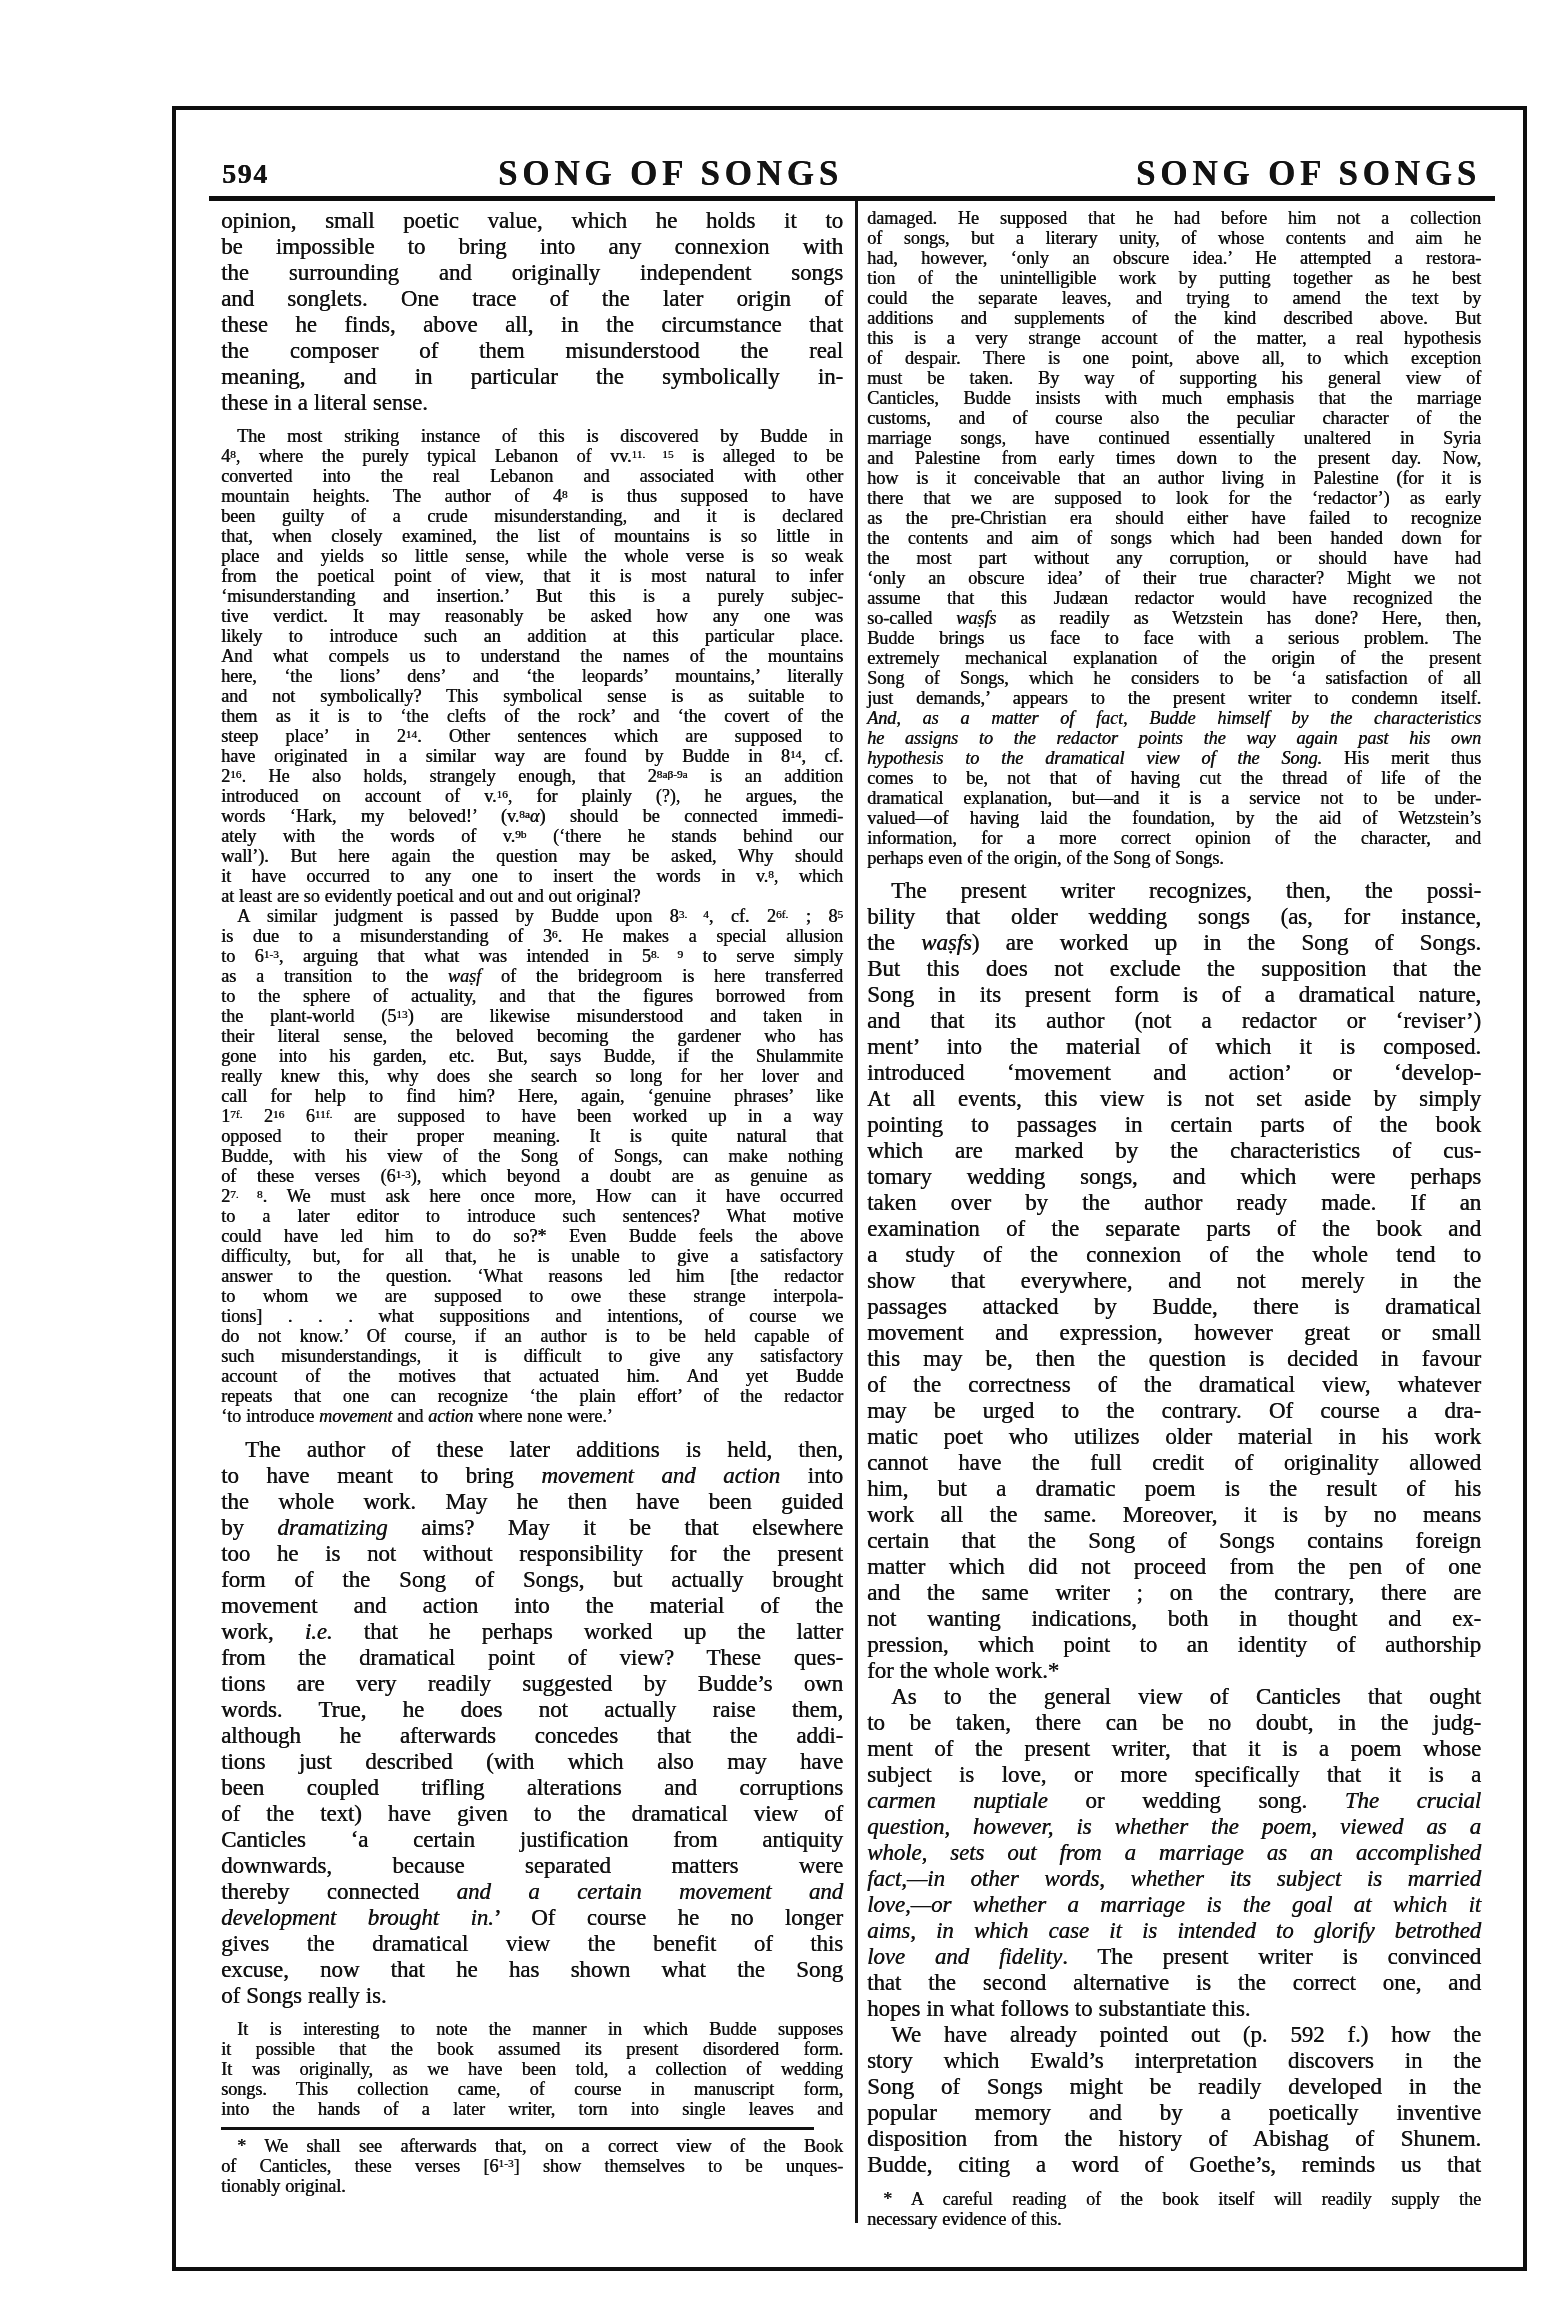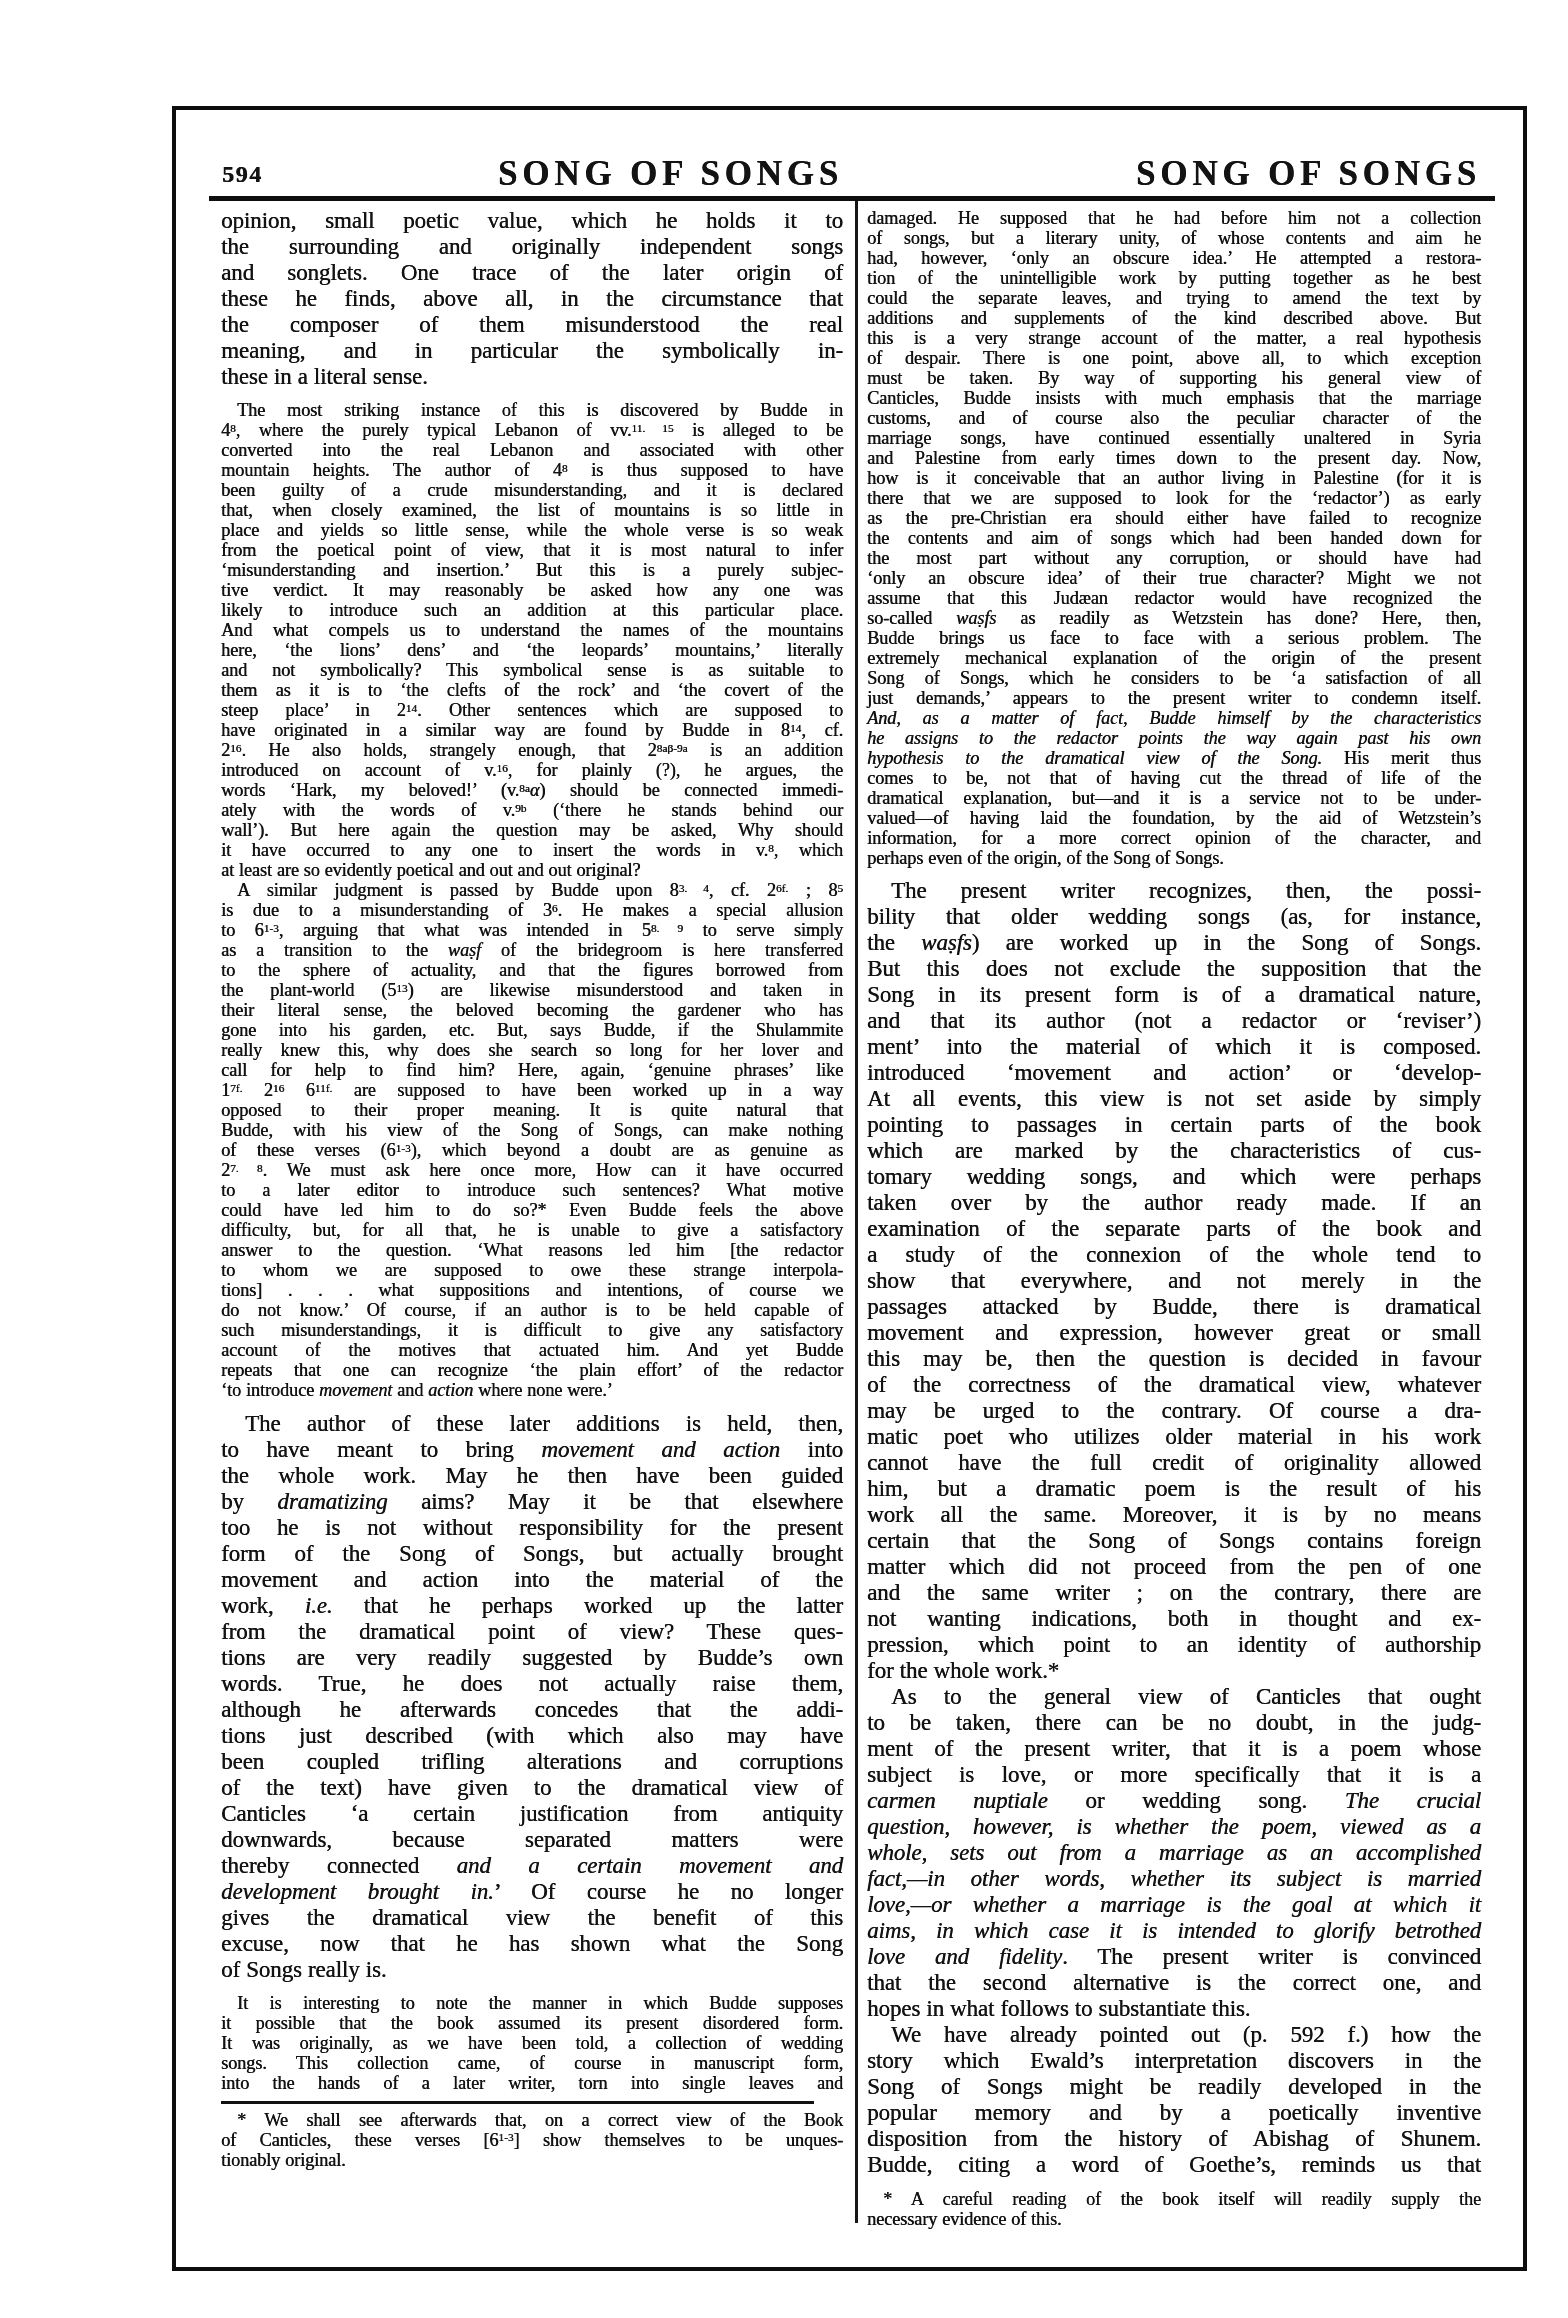--- a/index.html
+++ b/index.html
@@ -10,21 +10,21 @@
     -webkit-font-smoothing:antialiased;
   }
   #page{position:relative;width:1568px;height:2319px;overflow:hidden;}
   .page-frame{
     position:absolute;left:172px;top:106px;width:1355px;height:2165px;
     border:4.8px solid #0e0e0e;box-sizing:border-box;background:transparent;
   }
   .ink{text-shadow:0.4px 0 0 currentColor;}
   #page-number{
     position:absolute;left:222px;top:155px;
-    font-size:24px;font-weight:700;letter-spacing:1.6px;line-height:38px;
+    font-size:28px;font-weight:700;letter-spacing:1.6px;line-height:38px;
   }
   .header-title{
     position:absolute;top:155px;
     font-size:35px;font-weight:700;letter-spacing:4.8px;line-height:38px;
     text-align:right;white-space:nowrap;
   }
   #header-left-title{left:221px;width:622px;}
   #header-right-title{left:867px;width:614px;}
   .header-rule{position:absolute;left:209px;top:196px;width:1286px;height:4.8px;background:#0e0e0e;}
   .column-divider{position:absolute;left:855px;top:201px;width:3.2px;height:2022px;background:#161616;}
@@ -55,20 +55,21 @@
   <div id="page-number" class="ink">594</div>
   <div id="header-left-title" class="header-title ink">SONG OF SONGS</div>
   <div id="header-right-title" class="header-title ink">SONG OF SONGS</div>
 
   <div class="header-rule"></div>
   <div class="column-divider"></div>
 
   <div id="col-left" class="col ink">
       <div class="block large">
         <div class="line">opinion, small poetic value, which he holds it to</div>
+        <div class="line">be impossible to bring into any connexion with</div>
         <div class="line">the surrounding and originally independent songs</div>
         <div class="line">and songlets.  One trace of the later origin of</div>
         <div class="line">these he finds, above all, in the circumstance that</div>
         <div class="line">the composer of them misunderstood the real</div>
         <div class="line">meaning, and in particular the symbolically in-</div>
         <div class="line para-end">these in a literal sense.</div>
       </div>
       <div class="block small gap">
         <div class="line indent">The most striking instance of this is discovered by Budde in</div>
         <div class="line">4<sup>8</sup>, where the purely typical Lebanon of vv.<sup>11. 15</sup> is alleged to be</div>

